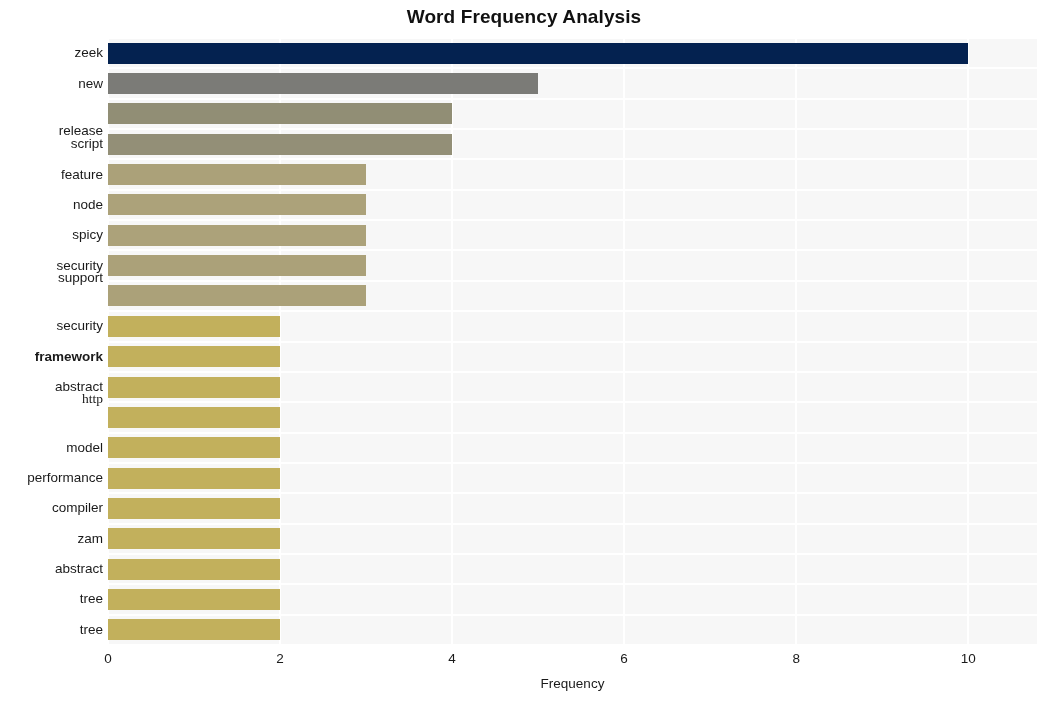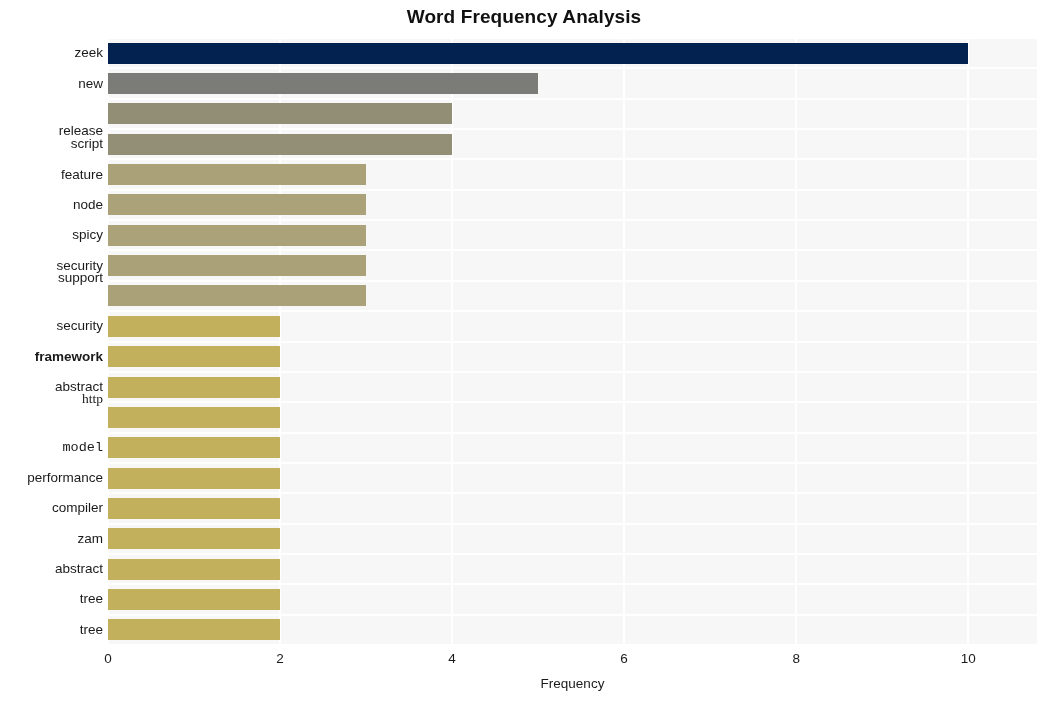--- a/index.html
+++ b/index.html
@@ -186,21 +186,21 @@
       <div class="ytick" style="top: 99.225px;">script</div>
       <div class="ytick" style="top: 129.575px;">feature</div>
       <div class="ytick" style="top: 159.925px;">node</div>
       <div class="ytick" style="top: 190.275px;">spicy</div>
       <div class="ytick" style="top: 220.625px;">security</div>
       <div class="ytick" style="top: 233px;">support</div>
       <div class="ytick" style="top: 281.325px;">security</div>
       <div class="ytick" style="top: 311.675px; font-weight: bold;">framework</div>
       <div class="ytick" style="top: 342.025px;">abstract</div>
       <div class="ytick" style="top: 354px; font-family: Liberation Serif, serif;">http</div>
-      <div class="ytick" style="top: 402.725px; font-family: Liberation Mono, monospace;">model</div>
+      <div class="ytick" style="top: 402.725px;">model</div>
       <div class="ytick" style="top: 433.075px;">performance</div>
       <div class="ytick" style="top: 463.425px;">compiler</div>
       <div class="ytick" style="top: 493.775px;">zam</div>
       <div class="ytick" style="top: 524.125px;">abstract</div>
       <div class="ytick" style="top: 554.475px;">tree</div>
       <div class="ytick" style="top: 584.825px;">tree</div>
     </div>
 
   <div id="x-axis">
     <div id="x-ticks">

